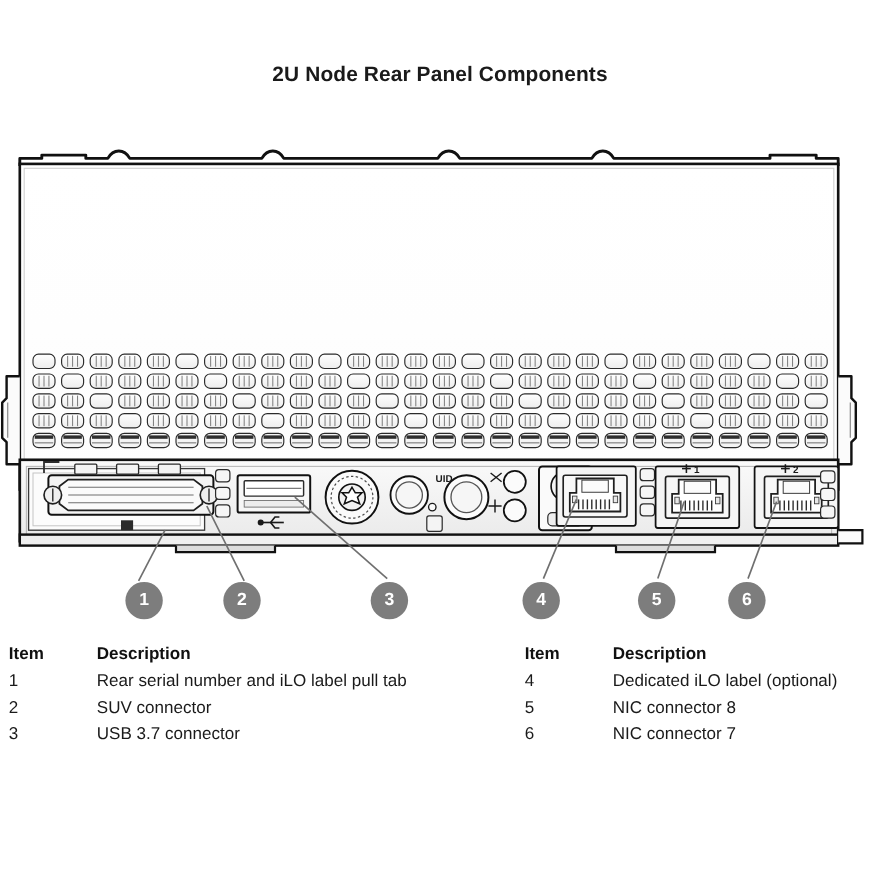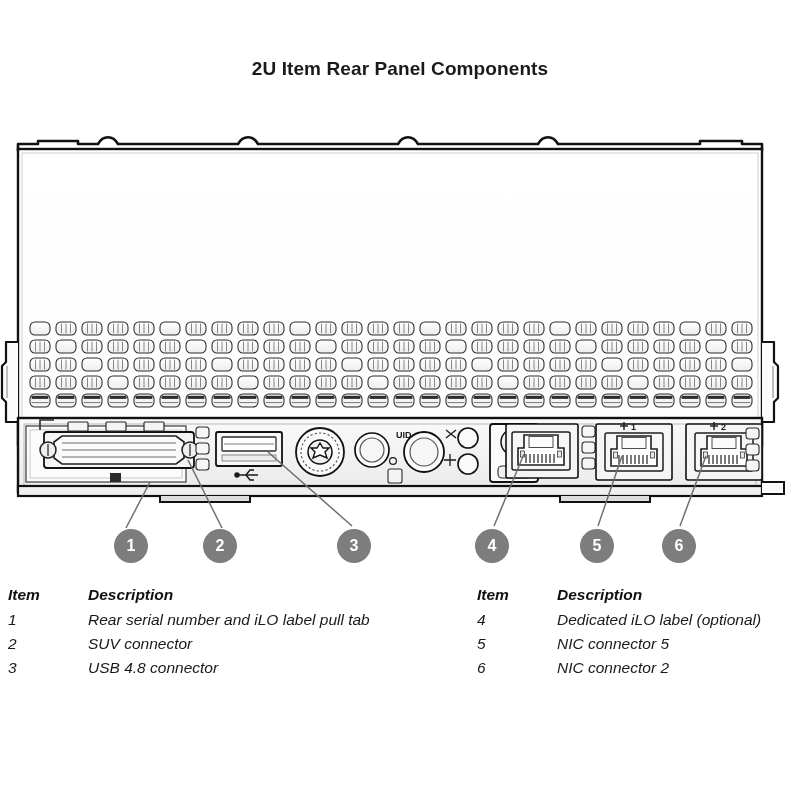--- a/index.html
+++ b/index.html
@@ -58,21 +58,20 @@
   #legend {
     position: absolute;
     top: 586px;
     left: 0;
     width: 800px;
     height: 110px;
   }
   .legend-col {
     position: absolute;
     top: 0;
-    font-style: italic;
   }
   .legend-col.left  { left: 8px;   width: 450px; }
   .legend-col.right { left: 477px; width: 320px; }
 
   .legend-table {
     border-collapse: collapse;
     font-size: 15.5px;
   }
   .legend-table th {
     font-weight: bold;
@@ -86,21 +85,21 @@
     font-weight: normal;
     color: #1a1a1a;
     white-space: nowrap;
   }
   .col-item { width: 80px; }
   .col-desc { width: auto; }
 </style>
 </head>
 <body>
 
-<div id="diagram-title">2U Item Rear Panel Components</div>
+<div id="diagram-title">2U Node Rear Panel Components</div>
 
 <div id="figure-area">
   <svg id="figure-svg" width="800" height="440" viewBox="0 0 800 440">
 
     <defs>
       <linearGradient id="gTop" x1="0" y1="0" x2="0" y2="1">
         <stop offset="0%" stop-color="#ffffff"></stop>
         <stop offset="100%" stop-color="#fdfdfd"></stop>
       </linearGradient>
       <linearGradient id="gVentRow" x1="0" y1="0" x2="0" y2="1">
@@ -487,44 +486,44 @@
         <tr>
           <td>1</td>
           <td>Rear serial number and iLO label pull tab</td>
         </tr>
         <tr>
           <td>2</td>
           <td>SUV connector</td>
         </tr>
         <tr>
           <td>3</td>
-          <td>USB 4.8 connector</td>
+          <td>USB 3.7 connector</td>
         </tr>
       </tbody>
     </table>
   </div>
 
   <div class="legend-col right">
     <table class="legend-table">
       <thead>
         <tr>
           <th class="col-item">Item</th>
           <th class="col-desc">Description</th>
         </tr>
       </thead>
       <tbody>
         <tr>
           <td>4</td>
           <td>Dedicated iLO label (optional)</td>
         </tr>
         <tr>
           <td>5</td>
-          <td>NIC connector 5</td>
+          <td>NIC connector 8</td>
         </tr>
         <tr>
           <td>6</td>
-          <td>NIC connector 2</td>
+          <td>NIC connector 7</td>
         </tr>
       </tbody>
     </table>
   </div>
 
 </div>
 
 </body></html>

